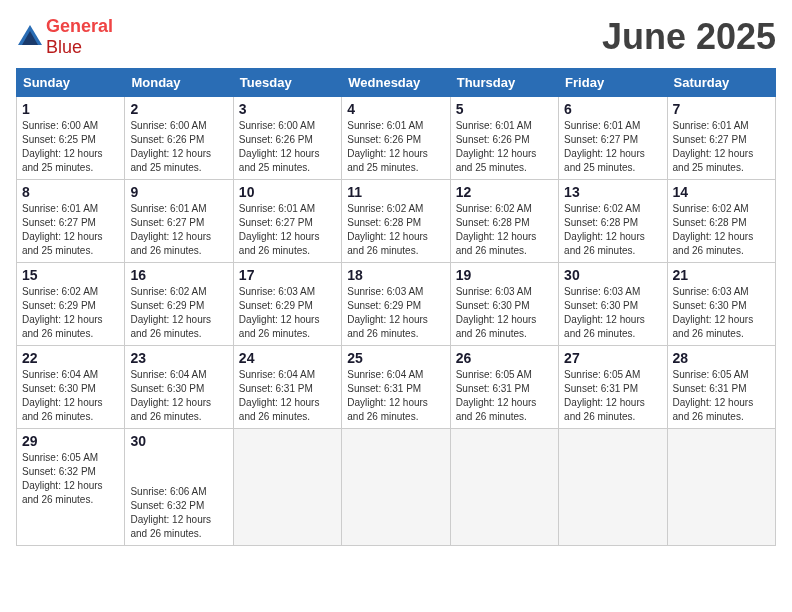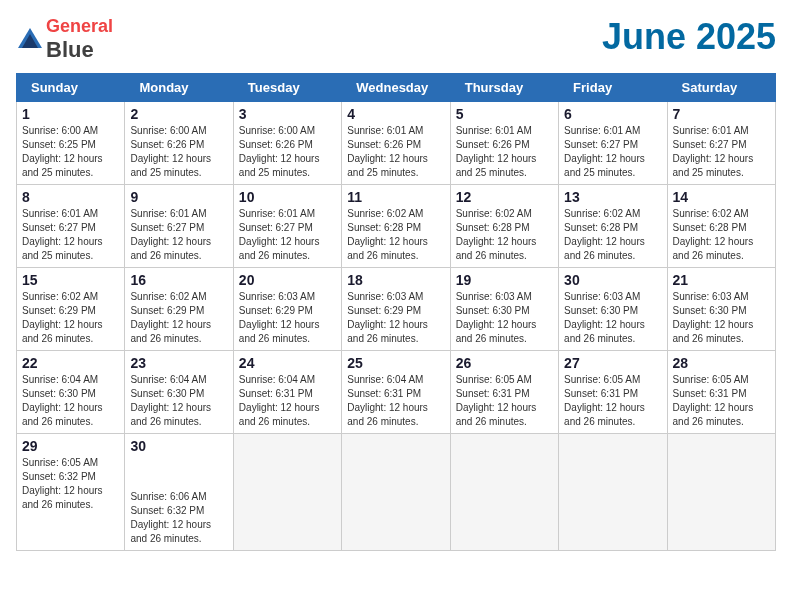--- a/index.html
+++ b/index.html
@@ -19,52 +19,52 @@
     .logo {
       display: flex;
       align-items: center;
     }
     .logo-text-general {
       font-size: 18px;
       font-weight: bold;
       color: #ef4444;
     }
     .logo-text-blue {
-      font-size: 22px;
-      font-weight: bold;
-      color: #404040;
+      font-size: 18px;
+      font-weight: normal;
+      color: #b91c1c;
     }
     .logo-icon {
       width: 28px;
       height: 28px;
       margin-right: 2px;
     }
     .title-area {
       text-align: right;
     }
     .month-title {
       font-size: 36px;
       font-weight: bold;
-      color: #0369a1;
+      color: #404040;
       text-align: center;
     }
     .location-title {
       font-size: 14px;
       color: #444;
     }
     table {
       width: 100%;
       border-collapse: collapse;
       table-layout: fixed;
     }
     th {
       background-color: #2a6db5;
       color: white;
       text-align: left;
-      padding: 6px 14px;
+      padding: 6px 6px;
       font-size: 13px;
       font-weight: bold;
       border: 1px solid #2a6db5;
     }
     td {
       vertical-align: top;
       border: 1px solid #ccc;
       padding: 4px 5px;
       font-size: 10px;
       color: #333;
@@ -233,21 +233,21 @@
 and 26 minutes.</div>
         </td>
         <td>
           <span class="day-number">16</span>
           <div class="day-info" style="white-space: pre-line;">Sunrise: 6:02 AM
 Sunset: 6:29 PM
 Daylight: 12 hours
 and 26 minutes.</div>
         </td>
         <td>
-          <span class="day-number">20</span>
+          <span class="day-number">17</span>
           <div class="day-info" style="white-space: pre-line;">Sunrise: 6:03 AM
 Sunset: 6:29 PM
 Daylight: 12 hours
 and 26 minutes.</div>
         </td>
         <td>
           <span class="day-number">18</span>
           <div class="day-info" style="white-space: pre-line;">Sunrise: 6:03 AM
 Sunset: 6:29 PM
 Daylight: 12 hours

